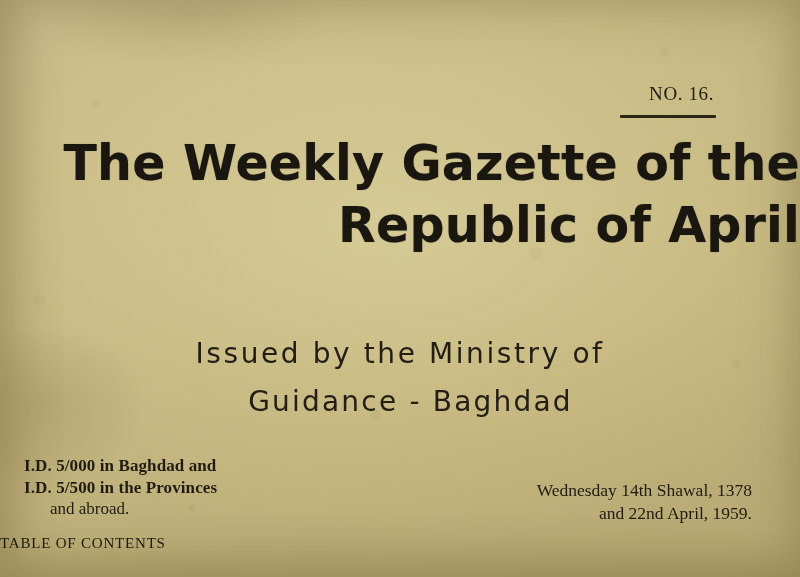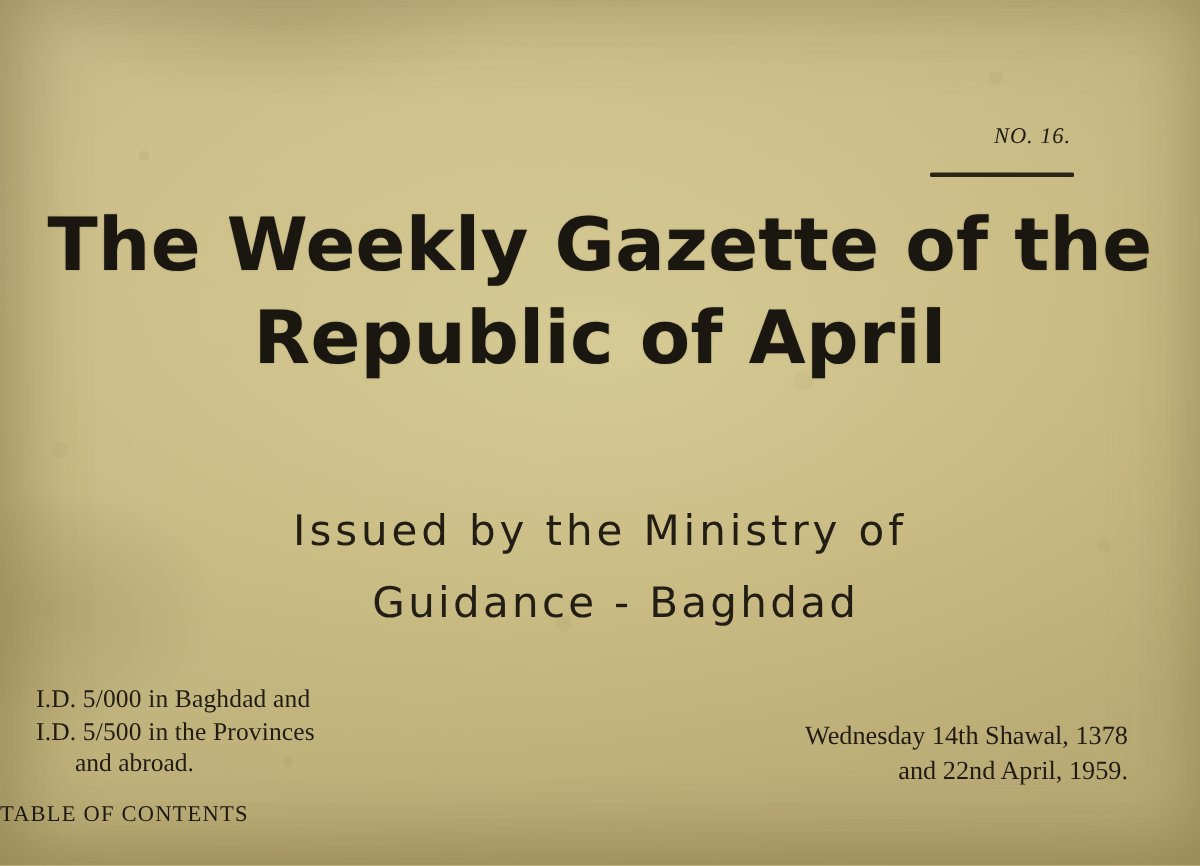--- a/index.html
+++ b/index.html
@@ -64,43 +64,42 @@
     height: 70px;
     background: radial-gradient(ellipse at 50% 20%, rgba(150,135,82,0.22) 0%, rgba(150,135,82,0) 70%);
     pointer-events: none;
   }
 
   
   .issue-no {
     position: absolute;
     right: 86px;
     top: 83px;
-    font-size: 15px;
+    font-size: 19px;
     letter-spacing: 0.6px;
     font-family: "Liberation Serif", serif;
     color: #201d13;
-    font-style: italic;
   }
   .issue-rule {
     position: absolute;
     right: 84px;
     top: 115px;
     width: 96px;
     height: 3px;
     background: #2a2517;
     border-radius: 1px;
   }
 
   
   .title-block {
     position: absolute;
     left: 0;
     right: 0;
     top: 133px;
-    text-align: center;
+    text-align: right;
   }
   .title-line {
     font-family: "DejaVu Sans", sans-serif;
     font-weight: bold;
     font-size: 49px;
     line-height: 62px;
     letter-spacing: 0.2px;
     color: #1a1710;
     text-shadow: 0 0 1px rgba(40,35,20,0.35);
   }
@@ -130,21 +129,21 @@
     position: absolute;
     left: 24px;
     top: 455px;
     font-family: "Liberation Serif", serif;
     font-size: 17px;
     line-height: 21.5px;
     color: #201c12;
   }
   .subscription .line2,
   .subscription .line3 {
-    font-weight: normal;
+    font-weight: bold;
     letter-spacing: 0.1px;
   }
   .subscription .line4 {
     padding-left: 26px;
   }
 
   .dateline {
     position: absolute;
     right: 48px;
     top: 479px;

